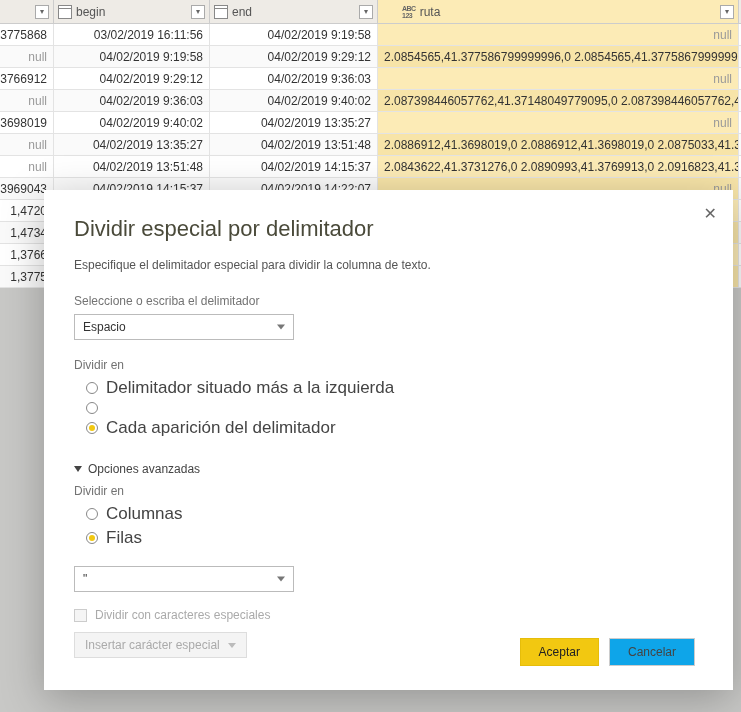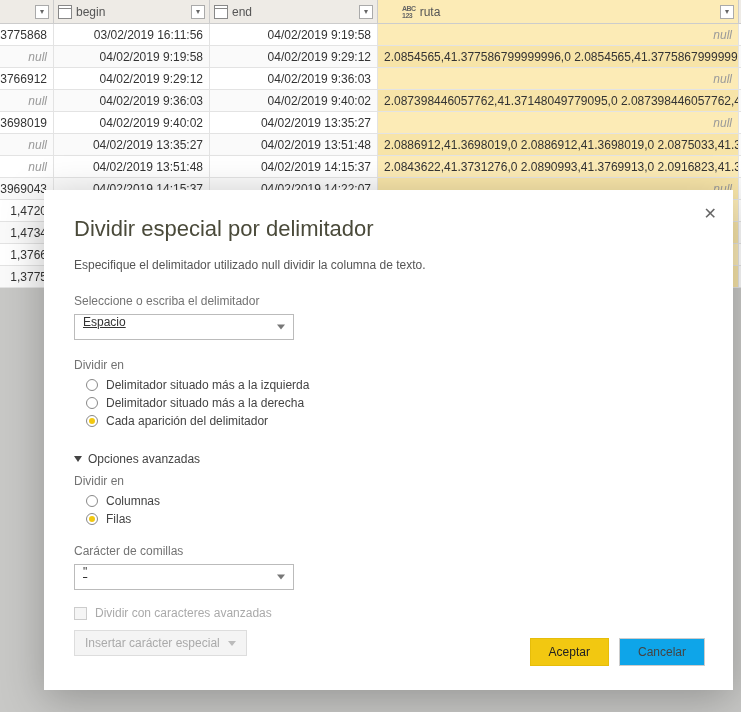--- a/index.html
+++ b/index.html
@@ -75,21 +75,21 @@
     border-right: 1px solid #e3e3e3;
     font-size: 12px;
     padding: 0 6px;
     display: flex;
     align-items: center;
     color: #333;
     white-space: nowrap;
     overflow: hidden;
   }
   .data-cell.right { justify-content: flex-end; }
-  .data-cell.null { color: #9a9a9a; font-style: italic; justify-content: flex-end; }
+  .data-cell.null { color: #9a9a9a; justify-content: flex-end; }
   .data-cell.selcol { background: #fcebb6; }
   .data-cell.selcol.alt { background: #f7e4a8; }
 
   
   .dialog {
     position: absolute;
     top: 190px;
     left: 44px;
     right: 8px;
     bottom: 22px;
@@ -117,38 +117,37 @@
   .field-label {
     font-size: 12px;
     color: #737373;
     margin-bottom: 6px;
   }
   .select-box {
     width: 220px;
     height: 26px;
     border: 1px solid #bbb;
     display: flex;
-    align-items: flex-start;
+    align-items: center;
     padding: 0 8px;
     font-size: 12px;
     color: #333;
     position: relative;
     background: #fff;
     cursor: pointer;
-    text-decoration: underline;
   }
   .select-box .arrow {
     position: absolute; right: 8px; top: 50%; transform: translateY(-50%);
     width: 0; height: 0; border-left: 4px solid transparent; border-right: 4px solid transparent; border-top: 5px solid #777;
   }
   .section { margin-top: 18px; }
   .radio-group { margin-top: 6px; }
   .radio-row {
     display: flex; align-items: center;
-    font-size: 12px; color: #444;
+    font-size: 17px; color: #444;
     margin: 4px 0;
     cursor: pointer;
     padding-left: 12px;
   }
   .radio {
     width: 12px; height: 12px; border: 1px solid #888; border-radius: 50%;
     margin-right: 8px; position: relative; background: #fff;
   }
   .radio.checked:after {
     content: ""; position: absolute; top: 2px; left: 2px; width: 6px; height: 6px;
@@ -175,21 +174,21 @@
     display: inline-flex; align-items: center;
     border: 1px solid #ddd; background: #f4f4f4;
     font-size: 12px; color: #aaa; padding: 5px 10px;
     cursor: default;
   }
   .ghost-btn .arrow {
     margin-left: 8px;
     width: 0; height: 0; border-left: 4px solid transparent; border-right: 4px solid transparent; border-top: 5px solid #bbb;
   }
   .dlg-buttons {
-    position: absolute; right: 28px; bottom: 24px;
+    position: absolute; right: 38px; bottom: 24px;
     display: flex; gap: 10px;
   }
   .btn {
     height: 28px; padding: 0 18px; font-size: 12px;
     border: 1px solid #ccc; background: #0ea5e9; color: #444;
     cursor: pointer;
     display: flex; align-items: center;
   }
   .btn.primary {
     background: #f2c811; border-color: #e6bd0a; color: #222;
@@ -294,38 +293,37 @@
         <div class="data-cell right col1"></div>
         <div class="data-cell right col2"></div>
         <div class="data-cell col3 selcol alt" style="justify-content: flex-start;"></div>
       </div>
     </div>
 </div>
 
 <div class="dialog">
   <button class="close">✕</button>
   <div class="dlg-title">Dividir especial por delimitador</div>
-  <div class="dlg-sub">Especifique el delimitador utilizado null dividir la columna de texto.</div>
+  <div class="dlg-sub">Especifique el delimitador especial para dividir la columna de texto.</div>
 
   <div class="field-label">Seleccione o escriba el delimitador</div>
   <div class="select-box">
     <span>Espacio</span>
     <span class="arrow"></span>
   </div>
 
   <div class="section">
     <div class="field-label">Dividir en</div>
     <div class="radio-group">
       <div class="radio-row">
         <span class="radio"></span>
         <span>Delimitador situado más a la izquierda</span>
       </div>
       <div class="radio-row">
         <span class="radio"></span>
-        <span>Delimitador situado más a la derecha</span>
       </div>
       <div class="radio-row">
         <span class="radio checked"></span>
         <span>Cada aparición del delimitador</span>
       </div>
     </div>
   </div>
 
   <div class="disclosure">
     <span class="tri"></span>
@@ -340,30 +338,29 @@
         <span>Columnas</span>
       </div>
       <div class="radio-row">
         <span class="radio checked"></span>
         <span>Filas</span>
       </div>
     </div>
   </div>
 
   <div class="section">
-    <div class="field-label">Carácter de comillas</div>
     <div class="select-box">
       <span>"</span>
       <span class="arrow"></span>
     </div>
   </div>
 
   <div class="checkbox-row">
     <span class="checkbox"></span>
-    <span>Dividir con caracteres avanzadas</span>
+    <span>Dividir con caracteres especiales</span>
   </div>
   <div class="ghost-btn">
     <span>Insertar carácter especial</span>
     <span class="arrow"></span>
   </div>
 
   <div class="dlg-buttons">
     <button class="btn primary">
       <span>Aceptar</span>
     </button>

